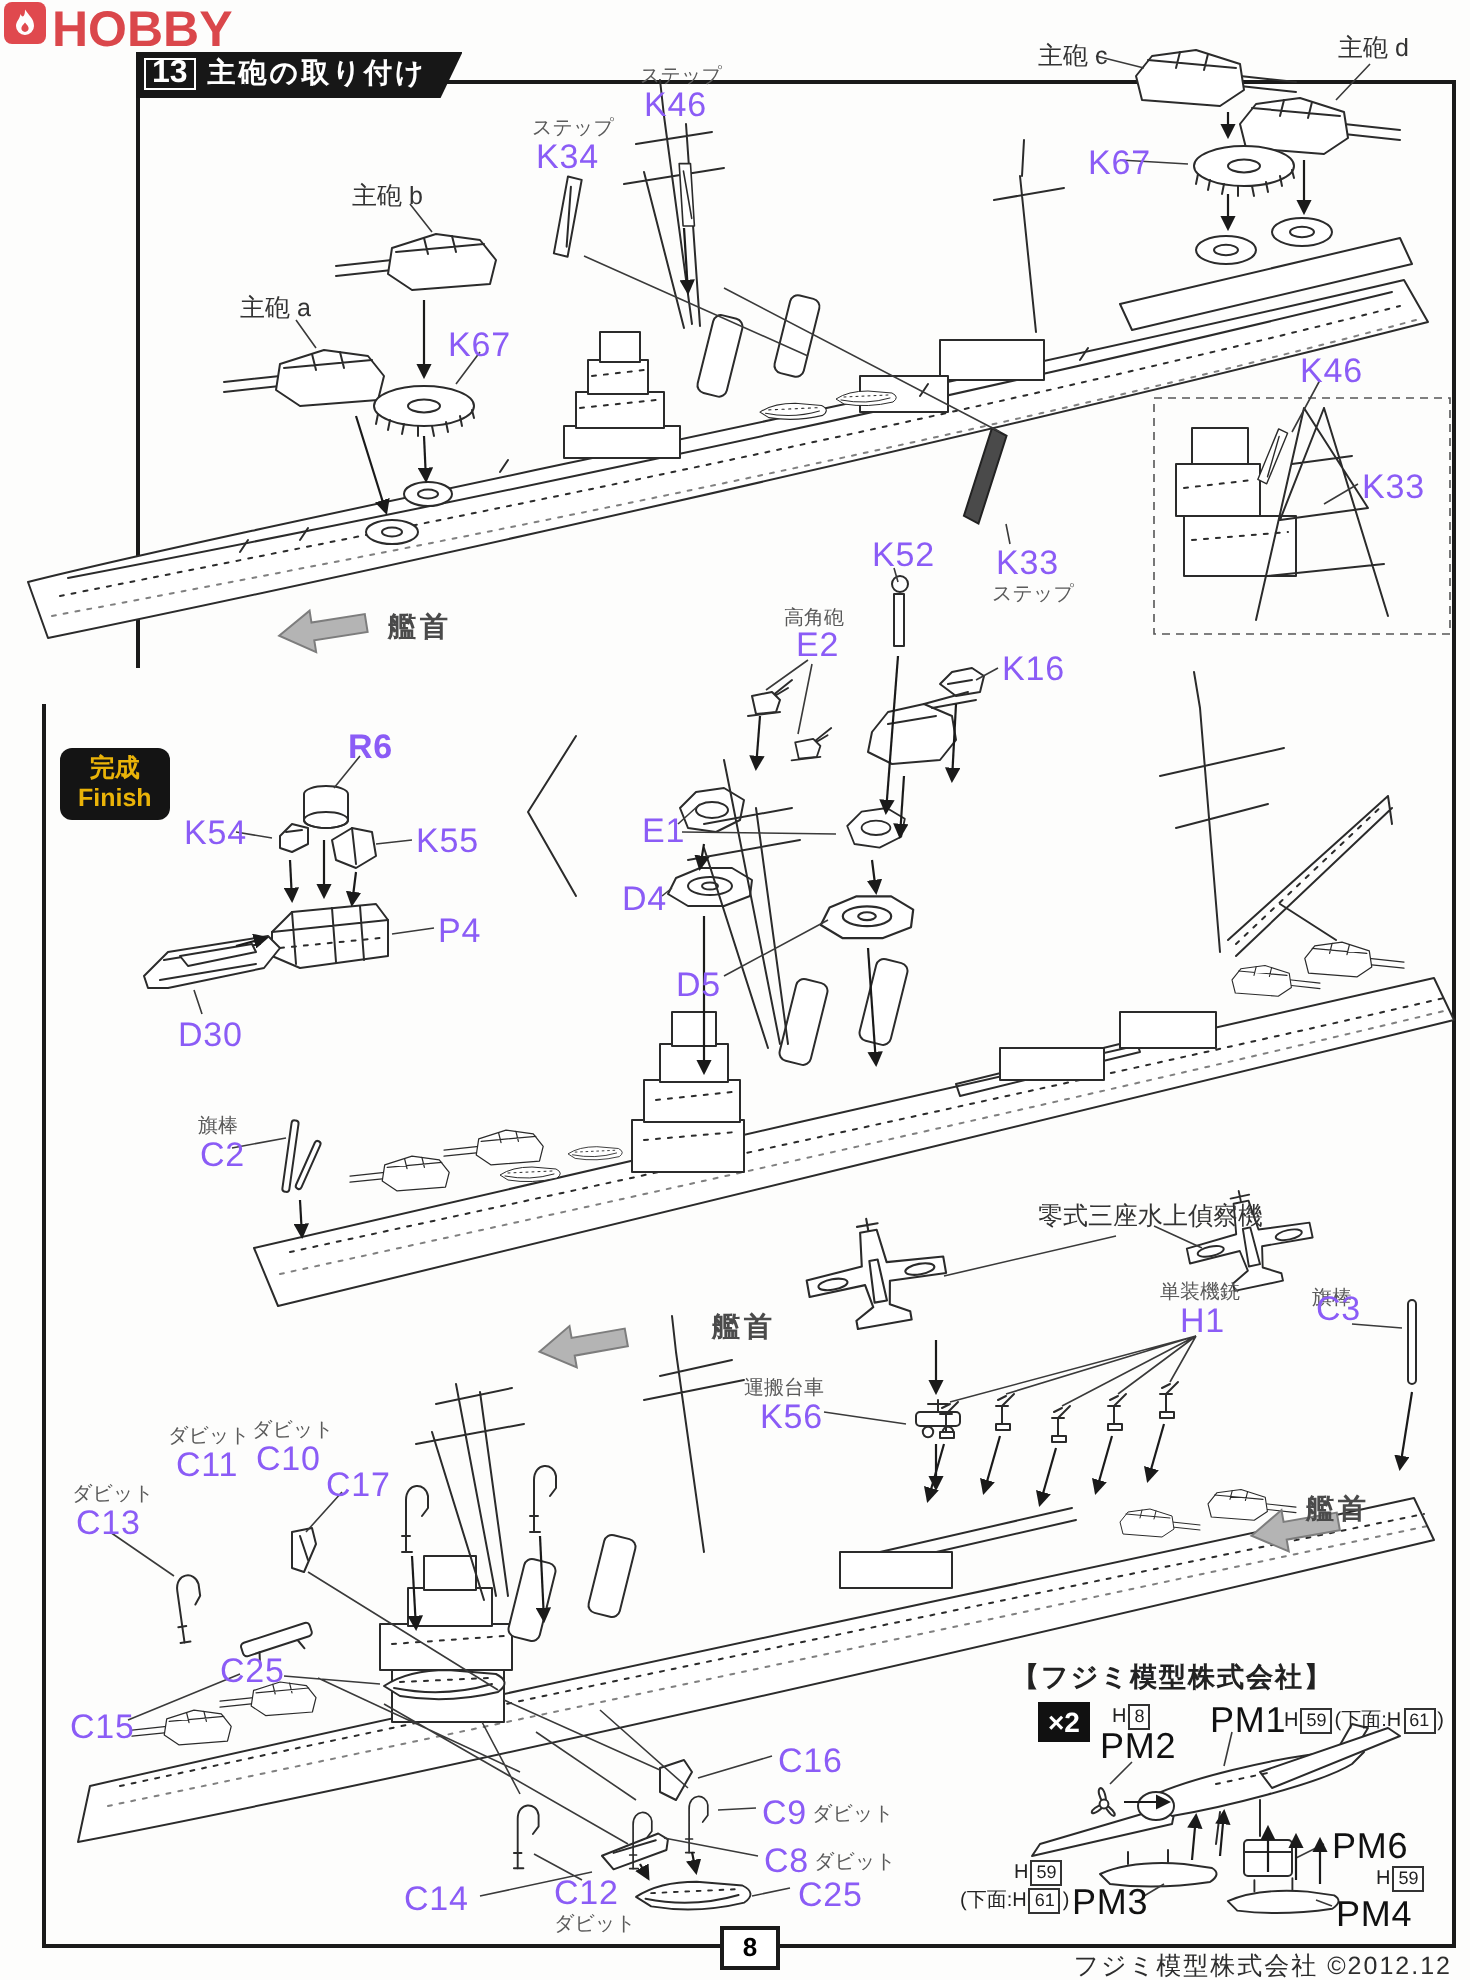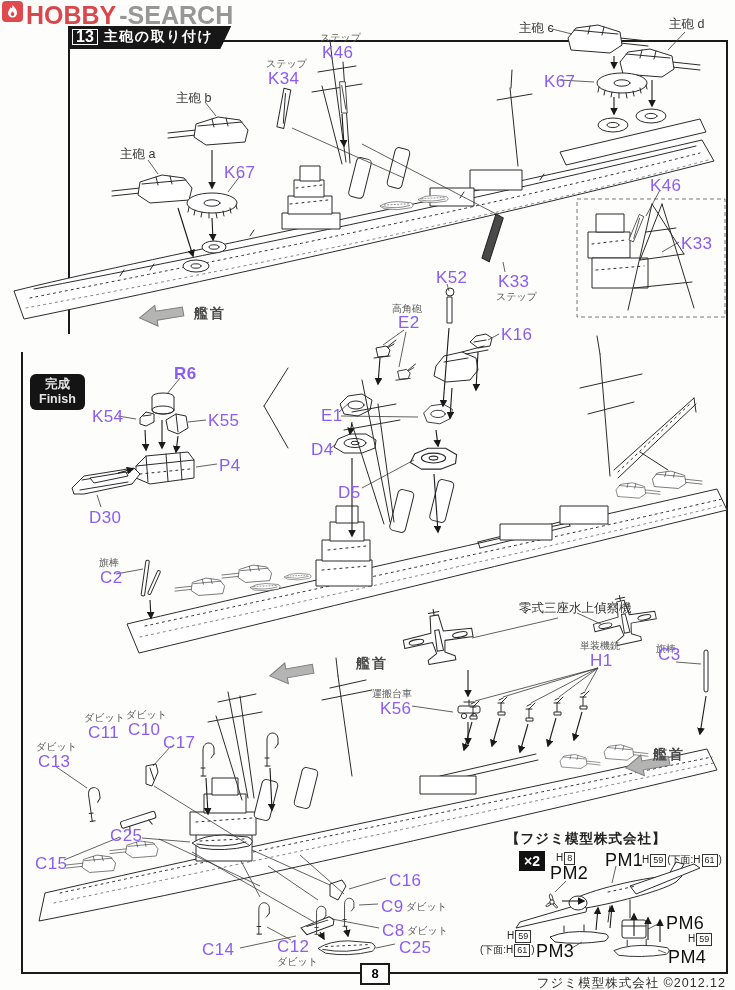--- a/index.html
+++ b/index.html
@@ -20,21 +20,21 @@
   .bow{font-size:14px;color:#4a4a4a;font-weight:bold;letter-spacing:2px;}
   .jpbold{font-size:13.5px;font-weight:bold;color:#222;letter-spacing:1px;}
   .ref{font-size:10px;color:#222;}
   .pbox{display:inline-block;border:1px solid #333;padding:0 2px;margin:0 1px;
         font-size:9px;line-height:11px;background:#fff;}
   .step-banner{position:absolute;z-index:4;background:#171717;color:#fff;display:flex;
         align-items:center;gap:6px;padding:2px 18px 3px 4px;
         clip-path:polygon(0 0,100% 0,calc(100% - 11px) 100%,0 100%);}
   .step-num{border:1.5px solid #fff;padding:0 3px;font-weight:bold;font-size:16px;line-height:14px;}
   .step-title{font-weight:bold;font-size:14px;letter-spacing:1.5px;}
-  .finish-badge{position:absolute;z-index:4;background:#141414;color:#e5e5e5;border-radius:6px;
+  .finish-badge{position:absolute;z-index:4;background:#141414;color:#eab308;border-radius:6px;
         text-align:center;font-weight:bold;font-size:12.5px;line-height:15px;padding:3px 9px;}
   .mult-badge{position:absolute;z-index:4;background:#111;color:#fff;font-weight:bold;
         font-size:14px;line-height:18px;padding:1px 5px;}
   .page-num{position:absolute;z-index:4;width:26px;height:18px;border:2px solid #1a1a1a;
         background:#fff;text-align:center;font-weight:bold;font-size:13px;line-height:18px;}
   .footer-credit{position:absolute;z-index:4;font-size:12.5px;color:#2d2d2d;letter-spacing:1px;}
   .watermark{position:absolute;left:2px;top:1px;z-index:5;display:flex;align-items:flex-start;
         gap:3px;opacity:.92;}
   .wm-logo{width:21px;height:21px;background:#de3a40;border-radius:4px;display:flex;
         align-items:center;justify-content:center;}
@@ -52,21 +52,20 @@
   <div class="bd" style="left:21px;top:352px;width:2px;height:622px"></div>
   <div class="bd" style="left:21px;top:972px;width:707px;height:2px"></div>
 
   <div class="watermark">
     <span class="wm-logo">
       <svg width="15" height="15" viewBox="0 0 20 20">
           <path d="M10,1 C12.5,5 16,7 16,12 A6,6 0 0 1 4,12 C4,9 6.5,7.5 7,4 C8,6.5 10,6.5 10,1 Z M10,16 A2.4,2.4 0 0 0 12.4,13.4 C12.4,12 11,11 10,9.6 C9,11 7.6,12 7.6,13.4 A2.4,2.4 0 0 0 10,16 Z" fill="#fff"></path>
         </svg>
     </span>
     <span class="wm-a">HOBBY</span>
-      <span class="wm-b">-SEARCH</span>
   </div>
 
   <div class="step-banner" style="left:68px;top:26px">
     <span class="step-num">13</span>
     <span class="step-title">主砲の取り付け</span>
   </div>
 
   <div class="finish-badge" style="left:30px;top:374px">
     <div>完成</div>
     <div>Finish</div>

